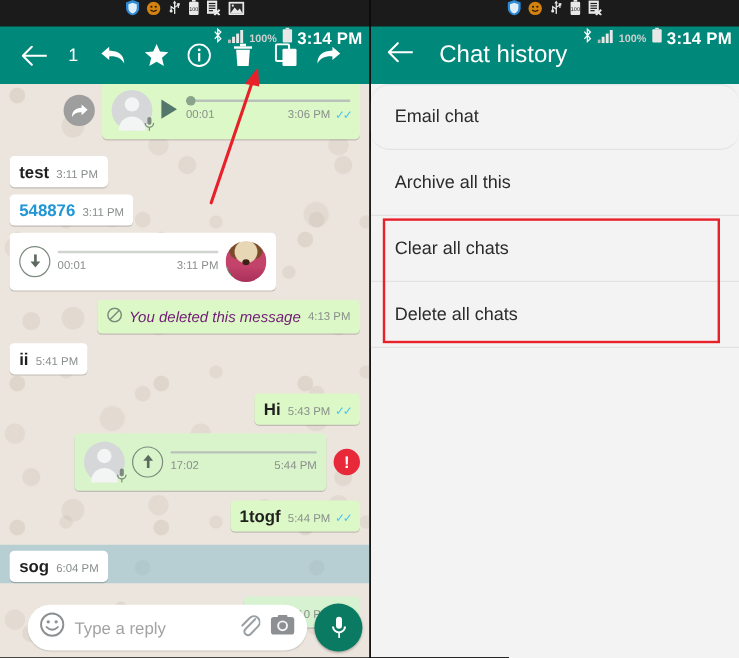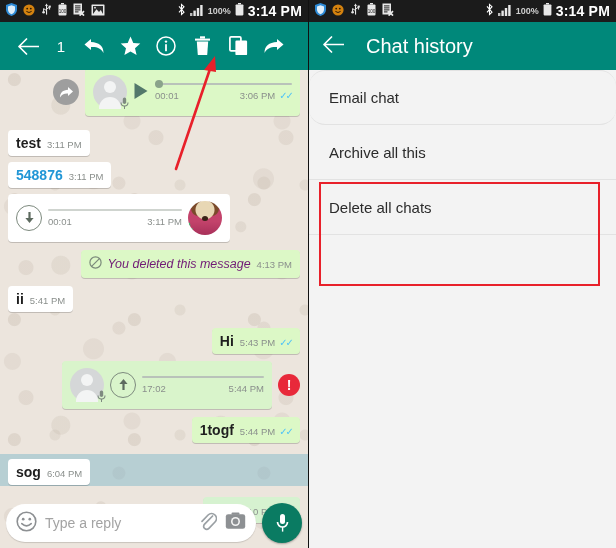--- a/index.html
+++ b/index.html
@@ -8,21 +8,21 @@
     font-family:"Liberation Sans", sans-serif;
     background:#000; overflow:hidden;
   }
   .screens { display:flex; width:616px; height:548px; }
   .panel { width:308px; height:548px; position:relative; overflow:hidden; }
   .panel-right { border-left:1px solid #111; }
 
   
   .statusbar {
     height:22px; background:#1b1b1b; display:flex; align-items:center;
-    padding:0 6px; gap:5px;
+    padding:0 6px; gap:5px;flex-direction:column;
   }
   .sb-left { display:flex; align-items:center; gap:6px; }
   .sb-right { margin-left:auto; display:flex; align-items:center; gap:4px; }
   .sb-time { color:#fff; font-size:14px; font-weight:bold; letter-spacing:.2px; }
   .sb-pct { color:#cfcfcf; font-size:9px; font-weight:bold; }
   .sb-ico { display:block; }
 
   
   .actionbar {
     height:48px; background:#00887a; display:flex; align-items:center;
@@ -127,21 +127,21 @@
   }
   .deleted { font-style:italic; color:#701a75; font-size:12.5px; }
 
   
   .sel-band {
     position:absolute; left:0; right:0; background:rgba(120,180,200,.45);
   }
 
   
   .inputbar {
-    position:absolute; left:0; right:0; bottom:0; height:50px;
+    position:absolute; left:17px; right:0; bottom:0; height:50px;
     display:flex; align-items:center; padding:0 6px; gap:6px;
   }
   .inputfield {
     flex:1 1 auto; height:38px; background:#fff; border-radius:19px;
     display:flex; align-items:center; padding:0 10px; gap:8px;
     box-shadow:0 1px 1px rgba(0,0,0,.15);
   }
   .ph { flex:1 1 auto; color:#a3a3a3; font-size:14px; }
   .mic-fab {
     width:40px; height:40px; border-radius:50%; background:#0a7b62;
@@ -601,19 +601,22 @@
     </div>
 
     <div class="menu">
       <div class="mitem first">
         <span>Email chat</span>
       </div>
       <div class="mitem">
         <span>Archive all this</span>
       </div>
       <div class="mitem">
+        <span>Clear all chats</span>
+      </div>
+      <div class="mitem">
         <span>Delete all chats</span>
       </div>
       <div class="redbox" style="left:10px; right:16px; top:112px; height:104px;"></div>
     </div>
   </div>
 
 </div>
 
 </body></html>

